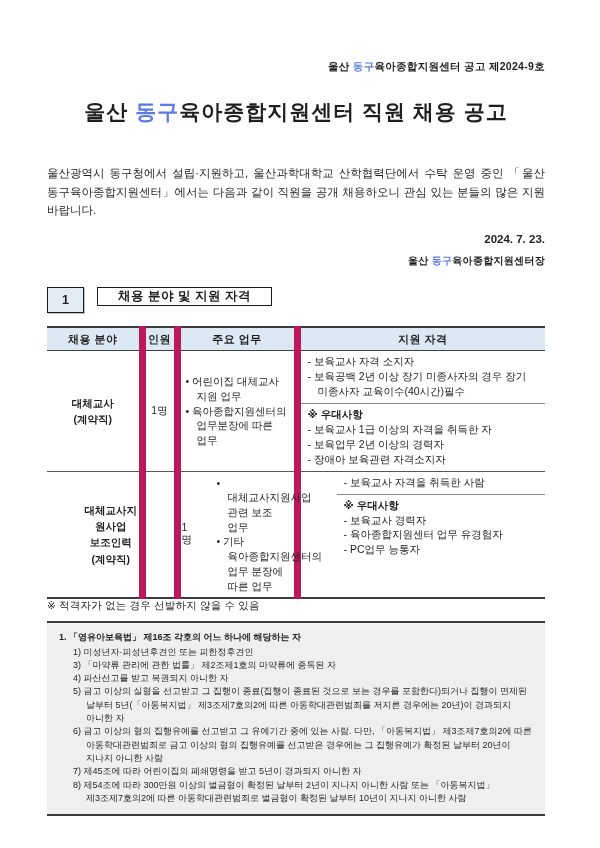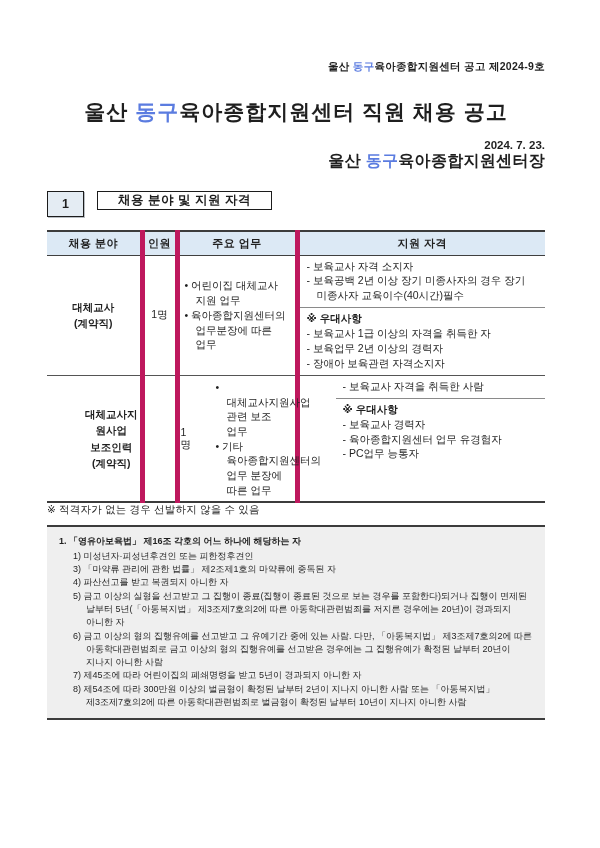--- a/index.html
+++ b/index.html
@@ -33,22 +33,23 @@
     font-size: 11.5px; line-height: 1.62;
     text-align: justify;
     word-break: keep-all;
   }
   .intro-date {
     margin-top: 13px;
     text-align: right;
     font-size: 11.5px; font-weight: bold;
   }
   .intro-sender {
+    margin-top: 9px;
     text-align: right;
-    font-size: 16px; font-weight: bold;
+    font-size: 10px; font-weight: bold;
     letter-spacing: 0.3px;
   }
 
   .section-head { margin-top: 19px; display: flex; align-items: stretch; }
   .section-num {
     width: 37px; height: 26px;
     background: #e4ecf3;
     border: 1.6px solid #1c1c1c;
     display: flex; align-items: center; justify-content: center;
     font-size: 12.5px; font-weight: bold;
@@ -67,21 +68,21 @@
 
   table.recruit {
     margin-top: 13px;
     width: 498px;
     border-collapse: collapse;
     border-top: 2px solid var(--line-dark);
     border-bottom: 2px solid var(--line-dark);
     table-layout: fixed;
   }
   .recruit th, .recruit td {
-    border-left: 5px solid #be185d;
+    border-left: 7px solid #be185d;
     vertical-align: middle;
     font-size: 10.5px;
   }
   .recruit th:first-child, .recruit td:first-child { border-left: none; }
   .recruit thead th {
     background: #dce9f5;
     font-weight: bold;
     height: 24px;
     border-bottom: 1px solid #3f3f3f;
     font-size: 11px;
@@ -130,20 +131,21 @@
 </style>
 </head>
 <body>
 
 <div class="page">
 
   <div class="notice-no"><span>울산 </span><span class="accent">동구</span><span>육아종합지원센터 공고 제2024-9호</span></div>
 
   <h1 class="doc-title"><span>울산 </span><span class="accent">동구</span><span>육아종합지원센터 직원 채용 공고</span></h1>
 
+  <p class="intro-body">울산광역시 동구청에서 설립·지원하고, 울산과학대학교 산학협력단에서 수탁 운영 중인 「울산 동구육아종합지원센터」에서는 다음과 같이 직원을 공개 채용하오니 관심 있는 분들의 많은 지원 바랍니다.</p>
 
   <div class="intro-date">2024. 7. 23.</div>
 
   <div class="intro-sender"><span>울산 </span><span class="accent">동구</span><span>육아종합지원센터장</span></div>
 
   <div class="section-head">
     <div class="section-num">1</div>
     <div class="section-title">채용 분야 및 지원 자격</div>
   </div>
 

